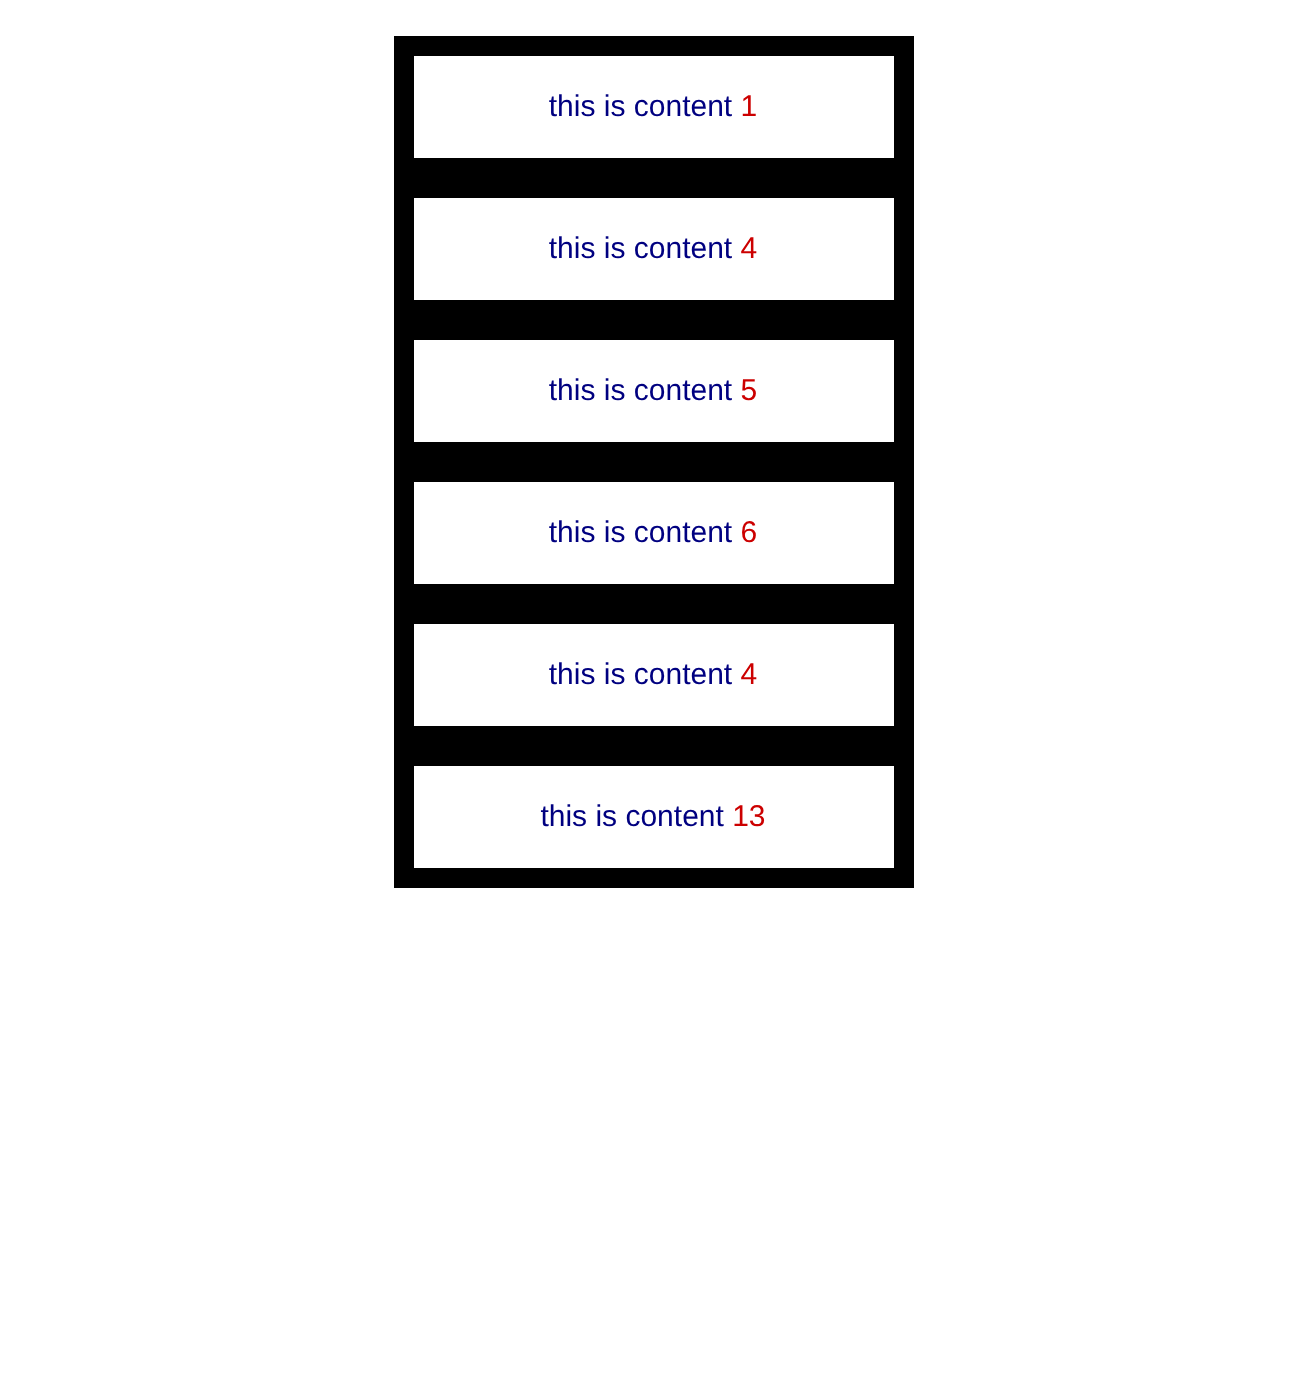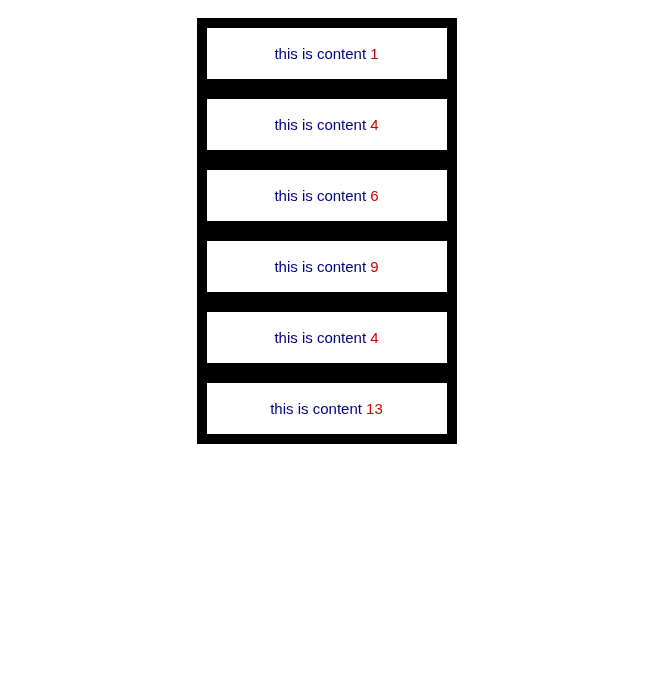--- a/index.html
+++ b/index.html
@@ -52,24 +52,24 @@
 <body>
 
 <div class="outer-container">
 <div class="content-item">
       <span class="content-label">this is content <span class="number">1</span></span>
     </div>
     <div class="content-item">
       <span class="content-label">this is content <span class="number">4</span></span>
     </div>
     <div class="content-item">
-      <span class="content-label">this is content <span class="number">6</span></span>
+      <span class="content-label">this is content <span class="number">5</span></span>
     </div>
     <div class="content-item">
-      <span class="content-label">this is content <span class="number">9</span></span>
+      <span class="content-label">this is content <span class="number">6</span></span>
     </div>
     <div class="content-item">
       <span class="content-label">this is content <span class="number">4</span></span>
     </div>
     <div class="content-item">
       <span class="content-label">this is content <span class="number">13</span></span>
     </div>
   </div>
 
 </body></html>

